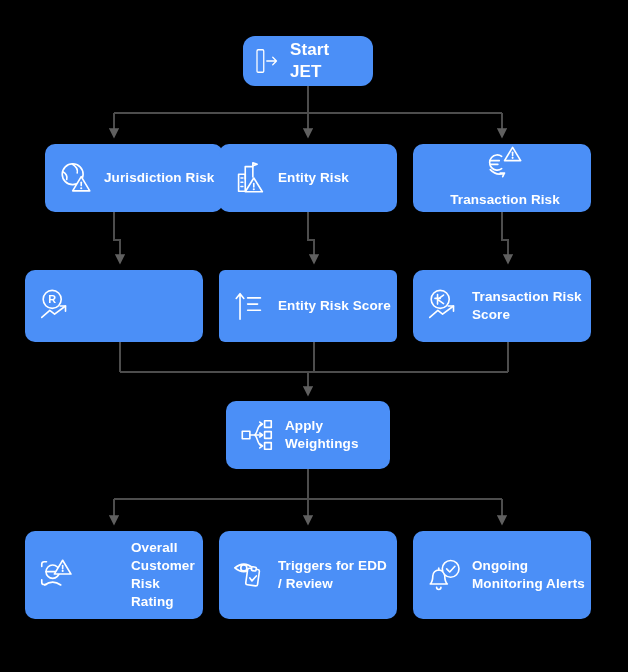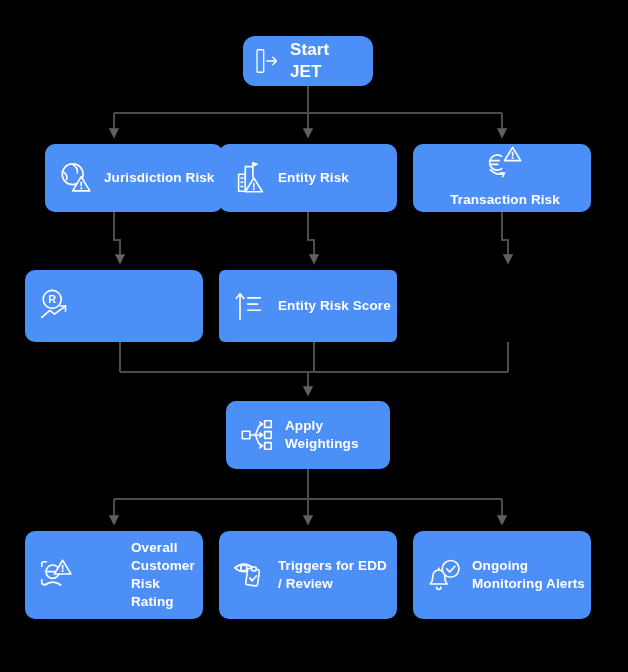--- a/index.html
+++ b/index.html
@@ -103,20 +103,29 @@
   </div>
 
   <div class="node" style="left:219px;top:270px;width:178px;height:72px;border-radius:6px;">
     <svg class="ic" viewBox="0 0 40 40">
       <path d="M9.5 34 V7.5 M5.5 12 L9.5 7 L13.5 12"></path>
       <path d="M17.5 11.5 H31 M17.5 18 H28 M17.5 24.5 H31"></path>
     </svg>
     <span class="label">Entity Risk Score</span>
   </div>
 
+  <div class="node" style="left:413px;top:270px;width:178px;height:72px;">
+    <svg class="ic" viewBox="0 0 40 40">
+      <circle cx="16" cy="13" r="9.5"></circle>
+      <path d="M13.2 8 V18 M19.5 8.5 L13.2 13 L19.5 17.5 M10.5 12 H16"></path>
+      <path d="M5 32 L13.5 24.5 L18.5 28.5 L30 20"></path>
+      <path d="M24.5 20 H30 V25.5"></path>
+    </svg>
+    <span class="label">Transaction Risk Score</span>
+  </div>
 
   <div class="node" style="left:226px;top:401px;width:164px;height:68px;justify-content:center;">
     <svg class="ic" viewBox="0 0 40 40">
       <rect x="4.5" y="16" width="8" height="8"></rect>
       <path d="M12.5 20 H17 M17 20 C20.5 20 20.5 8.5 25 8.5 M17 20 H25 M17 20 C20.5 20 20.5 31.5 25 31.5"></path>
       <path d="M22.9 6.4 L25.8 8.5 L22.9 10.6 M22.9 17.9 L25.8 20 L22.9 22.1 M22.9 29.4 L25.8 31.5 L22.9 33.6"></path>
       <rect x="28" y="5" width="7" height="7"></rect>
       <rect x="28" y="16.5" width="7" height="7"></rect>
       <rect x="28" y="28" width="7" height="7"></rect>
     </svg>

